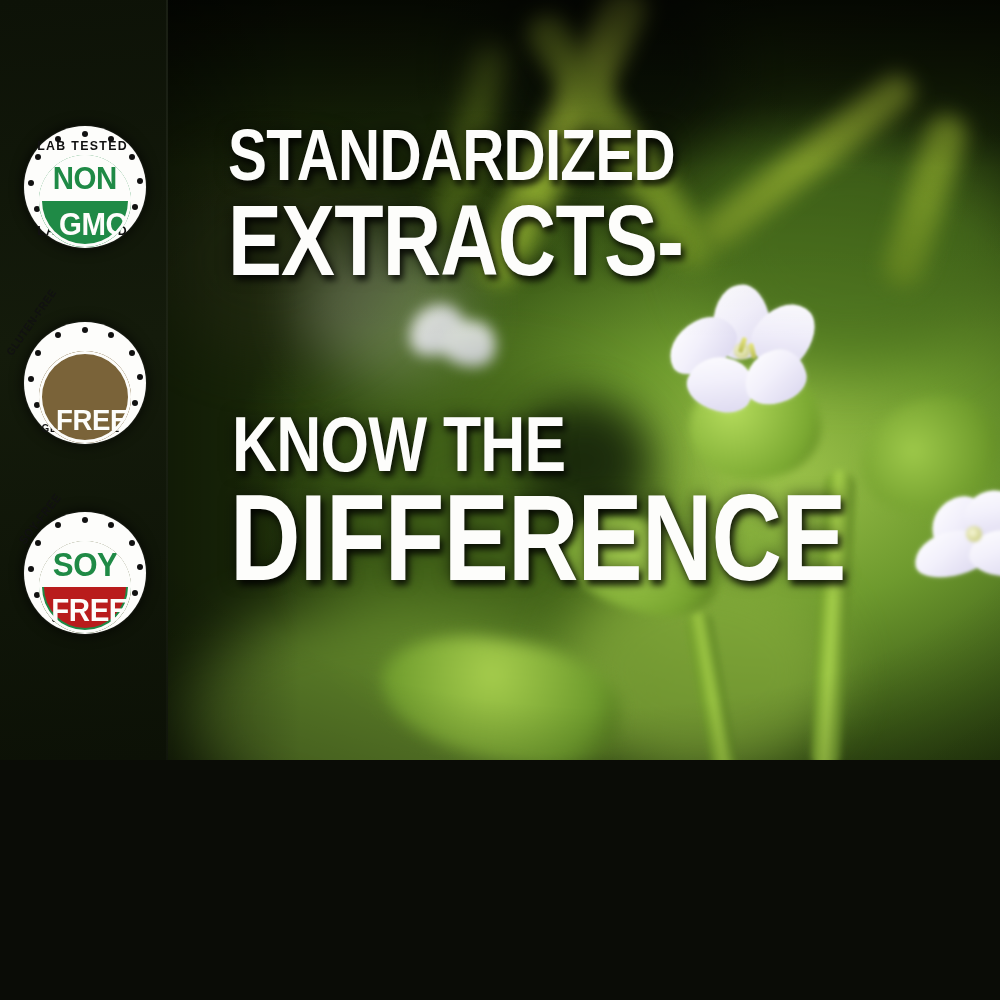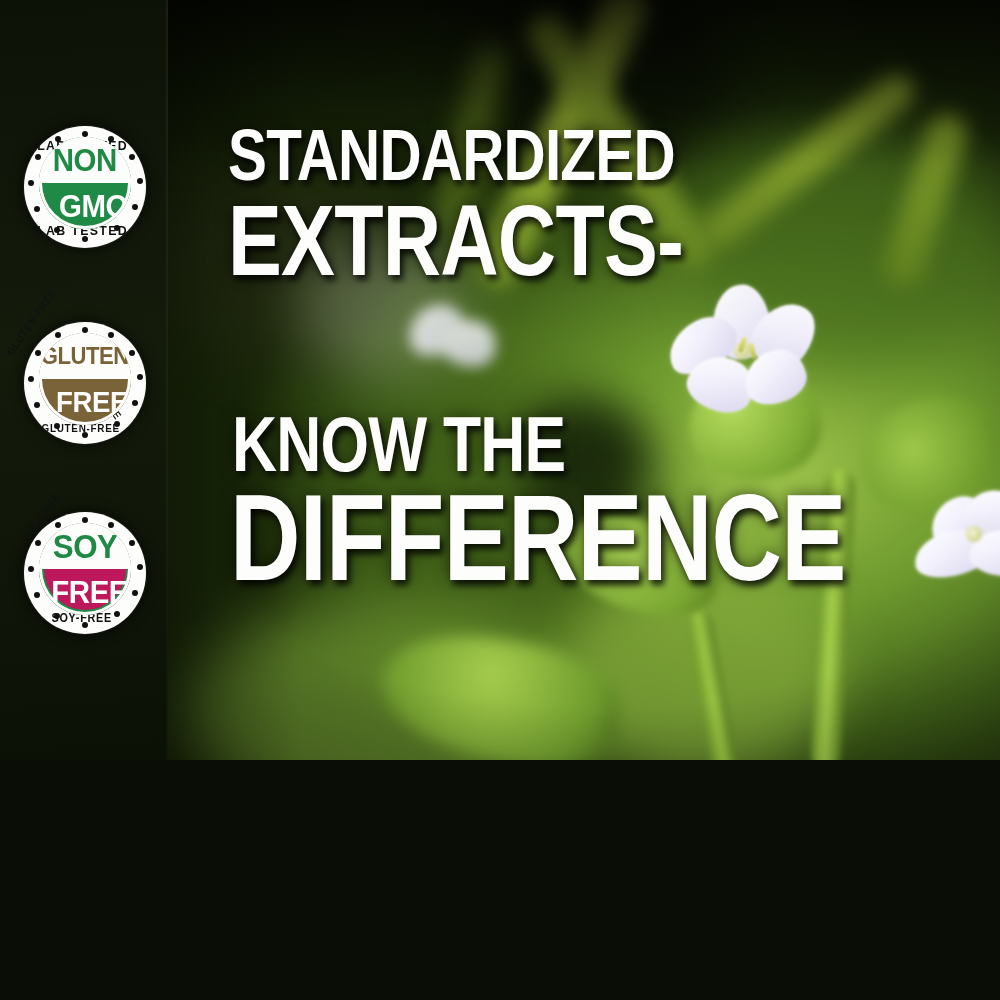--- a/index.html
+++ b/index.html
@@ -74,21 +74,21 @@
   .seal .ring-text{
     position:absolute;inset:0;
   }
   .seal .ring-text span{
     position:absolute;left:50%;top:50%;
     font-weight:bold;
     transform-origin:0 0;
     white-space:pre;
   }
   .seal .inner{
-    position:absolute;left:15px;top:11px;width:92px;height:92px;border-radius:50%;
+    position:absolute;left:15px;top:29px;width:92px;height:92px;border-radius:50%;
     overflow:hidden;
   }
   .seal .inner .top{
     position:absolute;left:0;top:0;width:100%;height:50%;
     background:#fdfdfb;
     display:flex;align-items:center;justify-content:center;
   }
   .seal .inner .bot{
     position:absolute;left:0;top:50%;width:100%;height:50%;
     display:flex;align-items:center;justify-content:flex-end;
@@ -241,23 +241,20 @@
     <div class="ring-text">
       <span style="font-size:11px;color:#111;transform:translate(-50%,-50%) rotate(55deg) translateY(-46px) scaleX(.9);letter-spacing:.8px;">GLUTEN-FREE</span>
     </div>
     <div class="ring-text">
       <span style="font-size:11px;color:#111;transform:translate(-50%,-50%) rotate(-55deg) translateY(-46px) scaleX(.9);letter-spacing:.8px;">GLUTEN-FREE</span>
     </div>
     <div class="ring-text">
       <span style="font-size:11px;color:#111;transform:translate(-50%,-50%) translateY(45px) scaleX(.9);letter-spacing:.8px;">GLUTEN-FREE</span>
     </div>
     <div class="inner" style="background:#7a6339;box-shadow:inset 0 0 0 3px #fdfdfb, inset 0 0 0 5px #7a6339;">
-      <div class="top">
-        <b style="font-size:24px;color:#7a6339;">GLUTEN</b>
-      </div>
       <div class="bot">
         <b style="font-size:30px;color:#fdfdfb;">FREE</b>
       </div>
     </div>
   </div>
 
   <div class="seal" style="left:24px;top:512px;">
     <div class="dots">
       <i style="left:58px;top:5px;width:6px;height:6px;background:#111;"></i>
       <i style="left:84px;top:10px;width:6px;height:6px;background:#111;"></i>
@@ -274,21 +271,21 @@
     </div>
     <div class="ring-text">
       <span style="font-size:12px;color:#111;transform:translate(-50%,-50%) rotate(52deg) translateY(-45px) scaleX(.9);letter-spacing:.8px;">SOY-FREE</span>
     </div>
     <div class="ring-text">
       <span style="font-size:12px;color:#111;transform:translate(-50%,-50%) rotate(-52deg) translateY(-45px) scaleX(.9);letter-spacing:.8px;">SOY-FREE</span>
     </div>
     <div class="ring-text">
       <span style="font-size:12px;color:#111;transform:translate(-50%,-50%) translateY(45px) scaleX(.9);letter-spacing:.8px;">SOY-FREE</span>
     </div>
-    <div class="inner" style="background:#be185d;box-shadow:inset 0 0 0 3px #fdfdfb, inset 0 0 0 5px #1f8a46;">
+    <div class="inner" style="background:#b91c1c;box-shadow:inset 0 0 0 3px #fdfdfb, inset 0 0 0 5px #1f8a46;">
       <div class="top">
         <b style="font-size:34px;color:#1f8a46;">SOY</b>
       </div>
       <div class="bot">
         <b style="font-size:32px;color:#fdfdfb;">FREE</b>
       </div>
     </div>
   </div>
 
   <div class="headline hl-1">STANDARDIZED</div>

